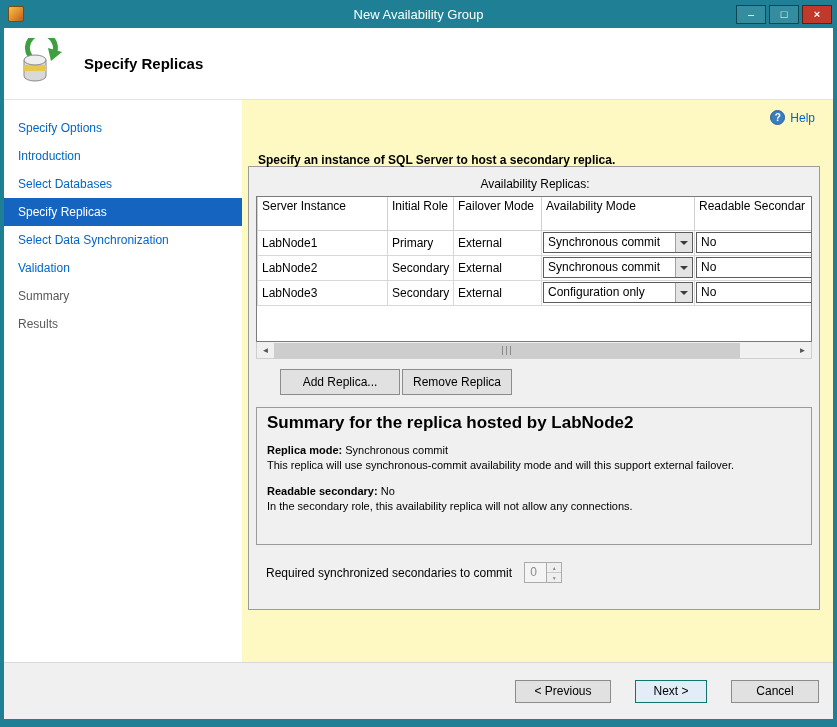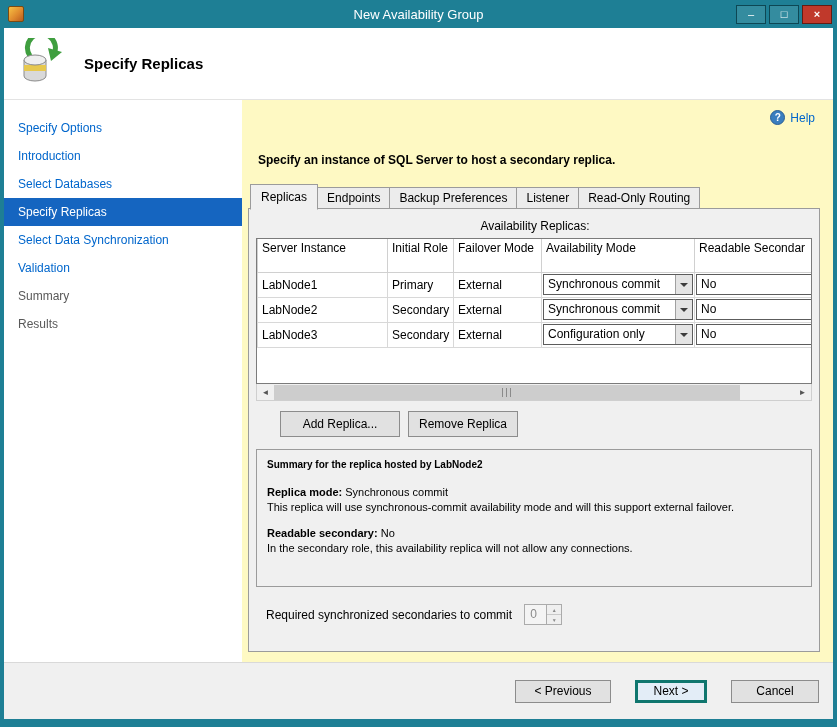--- a/index.html
+++ b/index.html
@@ -136,31 +136,31 @@
     width:10px; height:9px;
     background:repeating-linear-gradient(90deg,#8a8a8a 0 1px,transparent 1px 4px);
   }
   .scroll-track-rest { flex:1; }
 
   
   .btn {
     background:#e1e1e1; border:1px solid #8c8c8c; font-size:12px;
     font-family:"Liberation Sans", sans-serif; cursor:pointer;
   }
-  .replica-btn-row { margin-top:10px; display:flex; gap:8px;padding-left:24px; }
+  .replica-btn-row { margin-top:10px; display:flex; gap:2px;padding-left:24px; }
   .replica-btn-row .btn { height:26px; }
   .btn-add { width:120px; } .btn-remove { width:110px; }
 
   
   .groupbox {
     margin-top:12px; width:556px; height:138px;
     border:1px solid #9b9b9b; background:#f0f0f0;
     padding:8px 10px; font-size:11px; line-height:13px;
   }
-  .gb-title { font-weight:bold; font-size:10px; margin-bottom:15px; }
+  .gb-title { font-weight:bold; font-size:17px; margin-bottom:15px; }
   .gb-line { margin-bottom:2px; }
   .gb-desc { margin-bottom:13px; }
   .gb-bold { font-weight:bold; }
 
   
   .commit-row { margin-top:17px; display:flex; align-items:center; gap:12px; padding-left:10px; }
   .spinner {
     width:38px; height:21px; border:1px solid #ababab; background:#f4f4f4;
     display:flex; align-items:stretch;
   }
@@ -173,21 +173,21 @@
   .spinner-btn + .spinner-btn { border-top:1px solid #c9c9c9; }
 
   
   .footer {
     height:57px; background:#f0f0f0; border-top:1px solid #d9d9d9;
     display:flex; align-items:center; justify-content:flex-end;
     gap:24px; padding-right:14px;
   }
   .footer .btn { height:23px; }
   .btn-previous { width:96px; }
-  .btn-next { width:72px; border:3px solid #0f766e; background:#e3edf7; }
+  .btn-next { width:72px; border:1px solid #0f766e; background:#e3edf7; }
   .btn-cancel { width:88px; }
 </style>
 </head>
 <body>
 
 <div class="window">
 
   <div class="titlebar">
     <div class="app-icon"></div>
     <div class="titlebar-title">New Availability Group</div>
@@ -228,27 +228,20 @@
 
       <div class="main">
 
         <div class="help">
           <span class="help-icon">?</span>
           <span>Help</span>
         </div>
 
         <div class="instruction">Specify an instance of SQL Server to host a secondary replica.</div>
 
-        <div class="tabs">
-          <div class="tab active">Replicas</div>
-          <div class="tab">Endpoints</div>
-          <div class="tab">Backup Preferences</div>
-          <div class="tab">Listener</div>
-          <div class="tab">Read-Only Routing</div>
-        </div>
 
         <div class="tabpanel">
 
           <div class="grid-label">Availability Replicas:</div>
 
           <div class="grid">
             <table>
               <colgroup>
                 <col class="col-server">
                   <col class="col-role">

